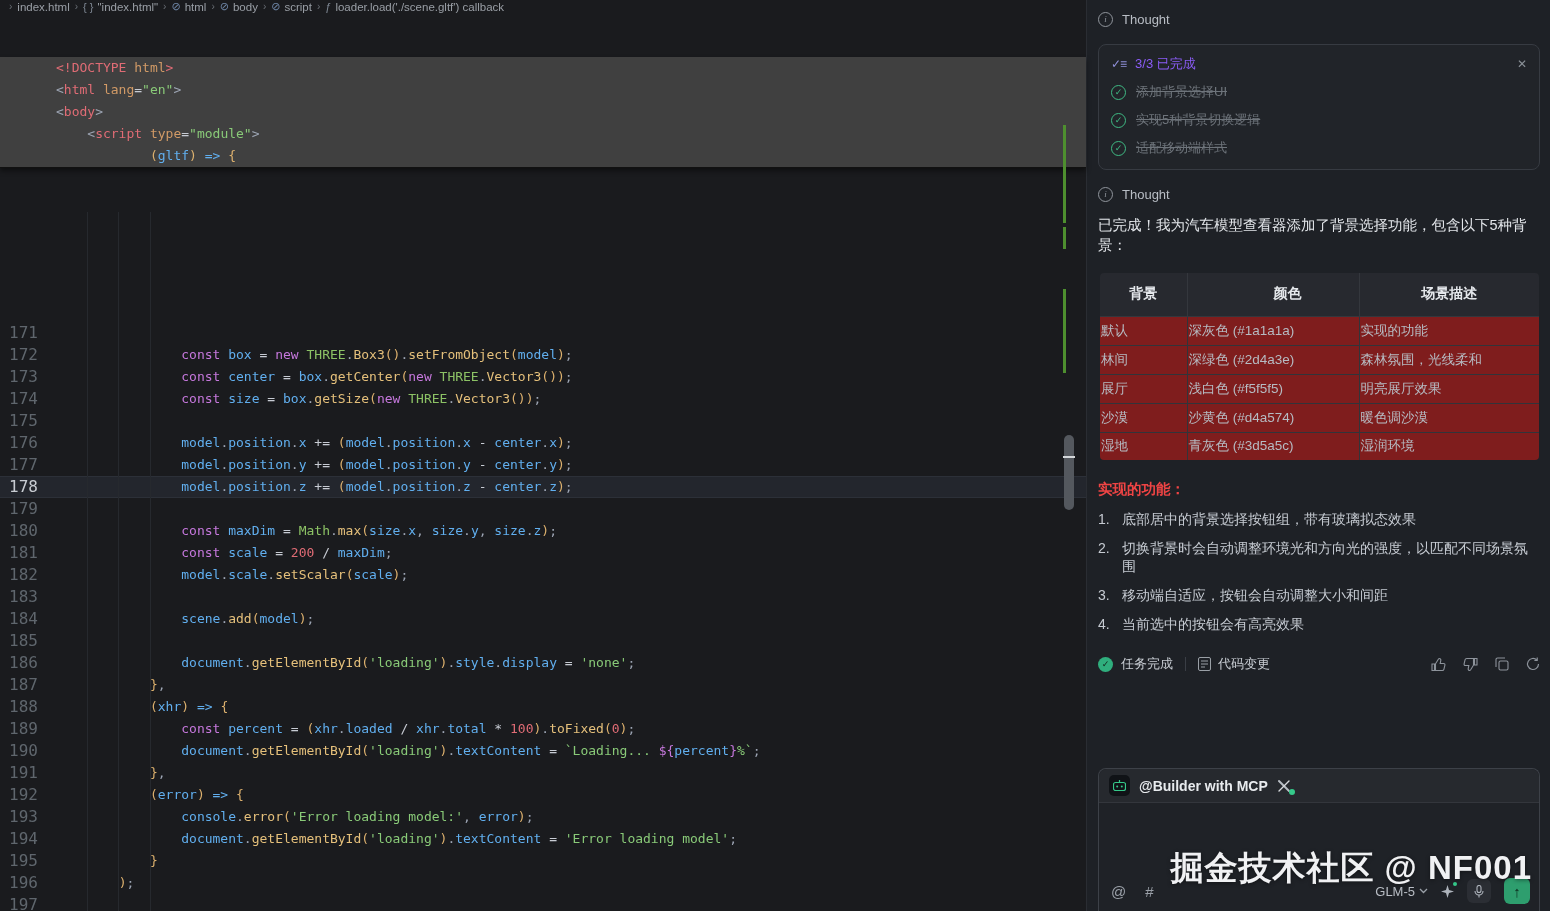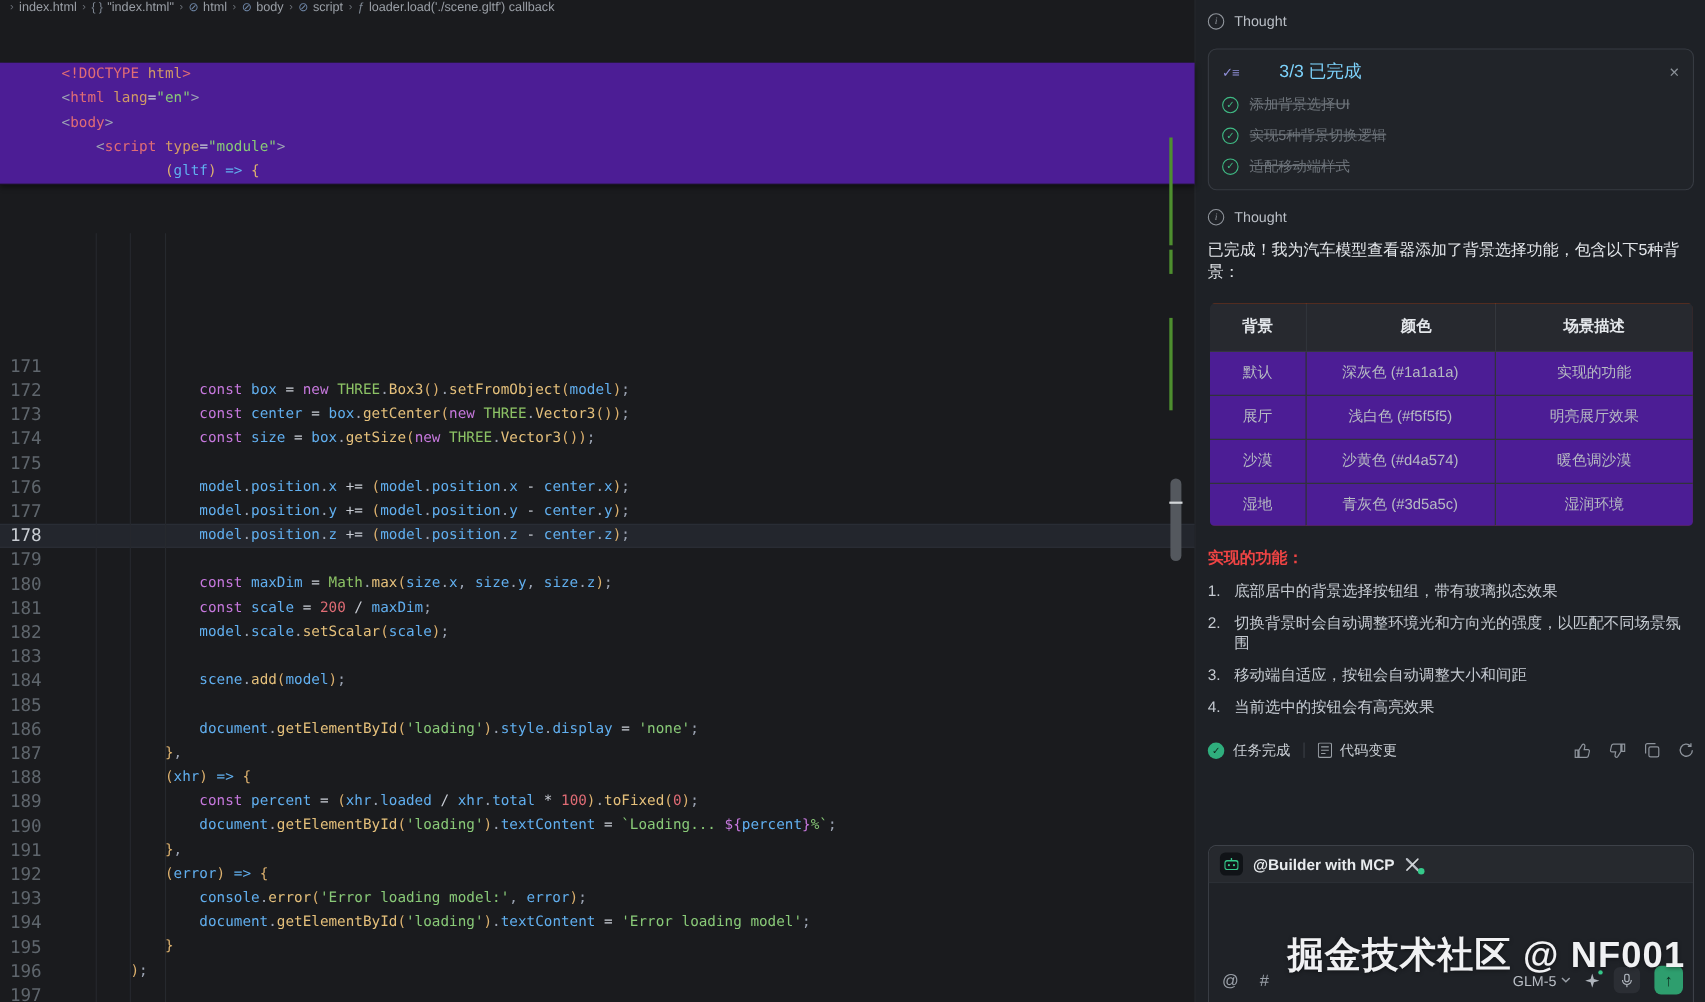--- a/index.html
+++ b/index.html
@@ -12,21 +12,21 @@
   .breadcrumb { height:18px; display:flex; align-items:center; padding-left:4px; font-size:11.5px; color:#9a9fa6; white-space:nowrap; }
   .bc-sep { color:#6a6f76; margin:0 5px; font-size:10px; }
   .bc-ic { color:#7f8894; margin-right:4px; font-size:11px; }
   .bc-ic.blue { color:#6f87a8; }
 
   .editor { position:relative; flex:none; }
   .codefont { font-family:"DejaVu Sans Mono","Liberation Mono",monospace; font-size:13px; line-height:22px; white-space:pre; }
   .cl { display:flex; height:22px; }
   .ln { flex:none; width:56px; padding-left:9px; color:#5f666d; font-family:"DejaVu Sans Mono","Liberation Mono",monospace; font-size:16px; line-height:22px; }
   .lc { flex:1; }
-  .sticky { position:relative; background:#4c1d95; box-shadow:0 3px 5px rgba(0,0,0,.45); border-bottom:1px solid #111; z-index:3; }
+  .sticky { position:relative; background:#404040; box-shadow:0 3px 5px rgba(0,0,0,.45); border-bottom:1px solid #111; z-index:3; }
   .code { position:relative; }
   .cl.current { background:#23262d; box-shadow:inset 0 1px 0 #2c3038, inset 0 -1px 0 #2c3038; }
   .cl.current .ln { color:#c8ccd2; }
   .guide { position:absolute; top:0; bottom:0; width:1px; background:#26292e; }
 
   
   .tk-k{color:#c678dd}.tk-v{color:#61afef}.tk-f{color:#e5c07b}.tk-ns{color:#8cc265}
   .tk-s{color:#89ca78}.tk-n{color:#e06c75}.tk-o{color:#c8ccd4}.tk-b{color:#ddb16e}
   .tk-p{color:#9da5b4}.tk-d{color:#abb2bf}.tk-ar{color:#61afef}
   .tk-tag{color:#e06c75}.tk-at{color:#d19a66}
@@ -37,32 +37,32 @@
   .sb-cursorline { position:absolute; left:1063px; width:12px; height:2px; background:#d4d7da; z-index:6; }
 
   
   .right { flex:1; position:relative; background:#1e2126; padding:10px 10px 0 11px; color:#c6cbd2; overflow:hidden; }
   .thought-row { display:flex; align-items:center; gap:9px; color:#b9bec5; font-size:13px; height:18px; }
   .circ-i { width:15px; height:15px; flex:none; border:1.3px solid #90959c; border-radius:50%; display:flex; align-items:center; justify-content:center; font-size:9px; color:#90959c; font-style:italic; font-family:"Liberation Serif",serif; }
   .thought-body { margin:5px 0 0 7px; border-left:2px solid #3a3f46; padding-left:13px; font-size:13px; line-height:17px; color:#a9aeb6; max-width:430px; }
 
   .todo-card { margin-top:16px; border:1px solid #373b42; border-radius:8px; background:#212429; padding:10px 12px 12px; }
   .todo-head { display:flex; align-items:center; gap:9px; }
-  .todo-title { font-size:16px; color:#7dd3fc;margin-left:28px; }
+  .todo-title { font-size:13px; color:#8b5cf6; }
   .check-sq { color:#8f8fd8; font-size:12px; letter-spacing:-1px; }
   .todo-close { margin-left:auto; color:#8a9097; font-size:12px; cursor:default; }
   .todo-item { display:flex; align-items:center; gap:10px; margin-top:10px; }
   .check-circ { width:15px; height:15px; flex:none; border:1.3px solid #3fba84; border-radius:50%; display:flex; align-items:center; justify-content:center; color:#3fba84; font-size:9px; }
   .todo-text { font-size:13px; color:#6e747b; text-decoration:line-through; }
 
   .summary { margin:12px 0 0; font-size:14.5px; color:#e3e6ea; line-height:20px; }
 
   table.bgtable { margin-top:16px; width:443px; border-collapse:collapse; border:2px solid #c2410c; border-radius:6px; overflow:hidden; }
   .bgtable th { background:#27292f; color:#e4e7eb; font-size:14px; font-weight:bold; height:44px; border:1px solid #34373d; }
-  .bgtable td { height:40px; text-align:center; color:#b6bbc2; font-size:13.5px; border:1px solid #31343a; background:#4c1d95; }
+  .bgtable td { height:29px; text-align:left; color:#b6bbc2; font-size:13.5px; border:1px solid #31343a; background:#7f1d1d; }
   .bgtable .c0 { width:88px; } .bgtable .c1 { width:172px;padding-left:30px; }
 
   .features-title { margin-top:18px; font-size:14.5px; font-weight:bold; color:#ef4444; }
   .feature { display:flex; margin-top:11px; font-size:14px; color:#c6cbd2; line-height:18px; }
   .feature .num { flex:none; width:24px; }
 
   .status-row { display:flex; align-items:center; margin-top:22px; font-size:13px; color:#c9ced4; }
   .done-dot { width:15px; height:15px; border-radius:50%; background:#2fae7d; color:#10231b; font-size:9px; display:flex; align-items:center; justify-content:center; margin-right:8px; }
   .v-div { width:1px; height:14px; background:#3a3e45; margin:0 12px; }
   .mini-ic { margin-right:7px; display:flex; }
@@ -169,20 +169,25 @@
       <tbody>
           <tr>
         <th class="c0">背景</th>
         <th class="c1">颜色</th>
         <th>场景描述</th>
       </tr>
       <tr>
         <td>默认</td>
             <td>深灰色 (#1a1a1a)</td>
             <td>实现的功能</td>
+      </tr>
+      <tr>
+        <td>林间</td>
+            <td>深绿色 (#2d4a3e)</td>
+            <td>森林氛围，光线柔和</td>
       </tr>
       <tr>
         <td>展厅</td>
             <td>浅白色 (#f5f5f5)</td>
             <td>明亮展厅效果</td>
       </tr>
       <tr>
         <td>沙漠</td>
             <td>沙黄色 (#d4a574)</td>
             <td>暖色调沙漠</td>

